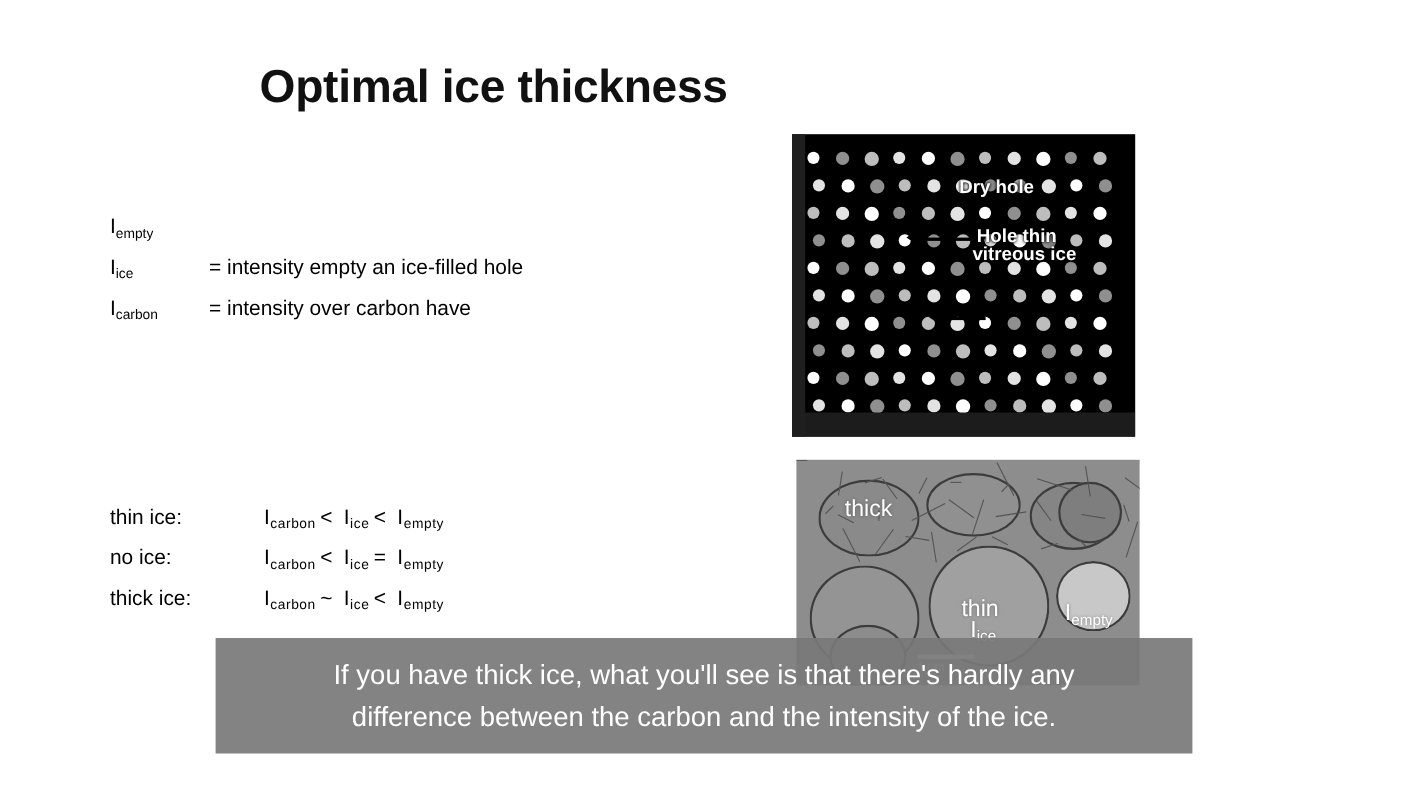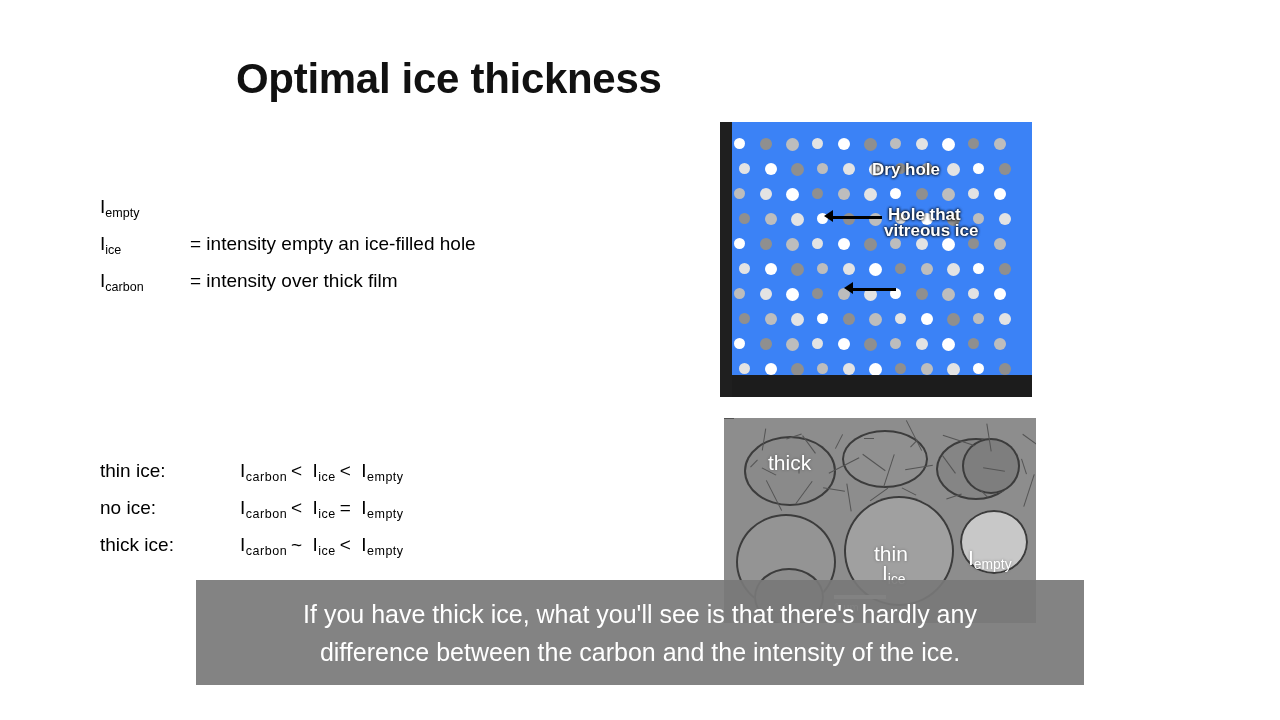--- a/index.html
+++ b/index.html
@@ -90,21 +90,21 @@
     padding: 0 4px;
   }
 
   
   .img-top {
     position: absolute;
     left: 720px;
     top: 122px;
     width: 312px;
     height: 275px;
-    background: #3b82f6;
+    background: #000000;
     overflow: hidden;
   }
   .img-bottom {
     position: absolute;
     left: 724px;
     top: 418px;
     width: 312px;
     height: 205px;
     background: #8d8d8d;
     overflow: hidden;
@@ -189,21 +189,21 @@
   <div class="defs">
     <div class="def-row">
       <span class="def-sym"><span>I</span><sub>empty</sub></span>
     </div>
     <div class="def-row">
       <span class="def-sym"><span>I</span><sub>ice</sub></span>
       <span class="def-text">= intensity empty an ice-filled hole</span>
     </div>
     <div class="def-row">
       <span class="def-sym"><span>I</span><sub>carbon</sub></span>
-      <span class="def-text">= intensity over thick film</span>
+      <span class="def-text">= intensity over carbon have</span>
     </div>
   </div>
 
   <div class="compare">
     <div class="cmp-row">
       <span class="cmp-label">thin ice:</span>
       <span class="cmp-expr">
         <span>I</span><sub>carbon</sub><span class="op">&lt;</span>
         <span>I</span><sub>ice</sub><span class="op">&lt;</span>
         <span>I</span><sub>empty</sub>
@@ -342,21 +342,21 @@
         <div style="position: absolute; left: 0px; bottom: 0px; width: 100%; height: 22px; background: rgb(28, 28, 28);"></div>
         <div style="position: absolute; left: 0px; top: 0px; width: 12px; height: 100%; background: rgb(31, 31, 31);"></div>
       </div>
 
     <div class="arrow-line" style="left:130px; top:166px; width:46px;"></div>
     <div class="arrow-head" style="left:124px; top:160px;"></div>
     <div class="arrow-label" style="left:152px; top:38px;">Dry hole</div>
 
     <div class="arrow-line" style="left:110px; top:94px; width:52px;"></div>
     <div class="arrow-head" style="left:104px; top:88px;"></div>
-    <div class="arrow-label" style="left:168px; top:83px;">Hole that</div>
+    <div class="arrow-label" style="left:168px; top:83px;">Hole thin</div>
     <div class="arrow-label" style="left:164px; top:99px;">vitreous ice</div>
   </div>
 
   <div class="img-bottom">
     <div class="holey-grid" id="grid-bottom">
         <div style="position: absolute; left: 20px; top: 18px; width: 92px; height: 70px; background: rgb(138, 138, 138); border-radius: 50%; box-shadow: rgb(60, 60, 60) 0px 0px 0px 2px inset;"></div>
         <div style="position: absolute; left: 118px; top: 12px; width: 86px; height: 58px; background: rgb(144, 144, 144); border-radius: 50%; box-shadow: rgb(60, 60, 60) 0px 0px 0px 2px inset;"></div>
         <div style="position: absolute; left: 212px; top: 20px; width: 80px; height: 62px; background: rgb(133, 133, 133); border-radius: 50%; box-shadow: rgb(60, 60, 60) 0px 0px 0px 2px inset;"></div>
         <div style="position: absolute; left: 12px; top: 96px; width: 100px; height: 96px; background: rgb(148, 148, 148); border-radius: 50%; box-shadow: rgb(60, 60, 60) 0px 0px 0px 2px inset;"></div>
         <div style="position: absolute; left: 120px; top: 78px; width: 110px; height: 110px; background: rgb(160, 160, 160); border-radius: 50%; box-shadow: rgb(60, 60, 60) 0px 0px 0px 2px inset;"></div>

